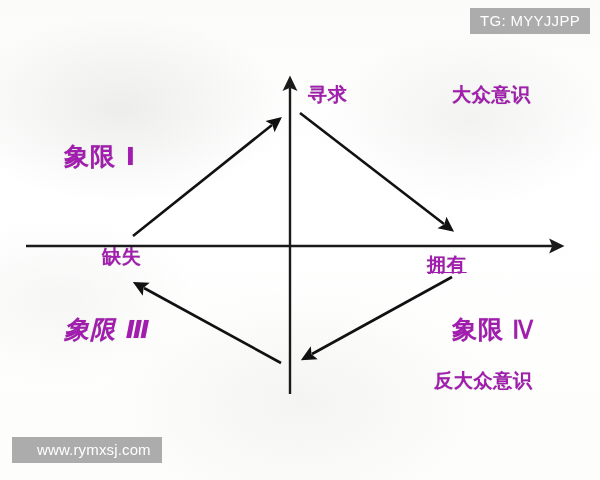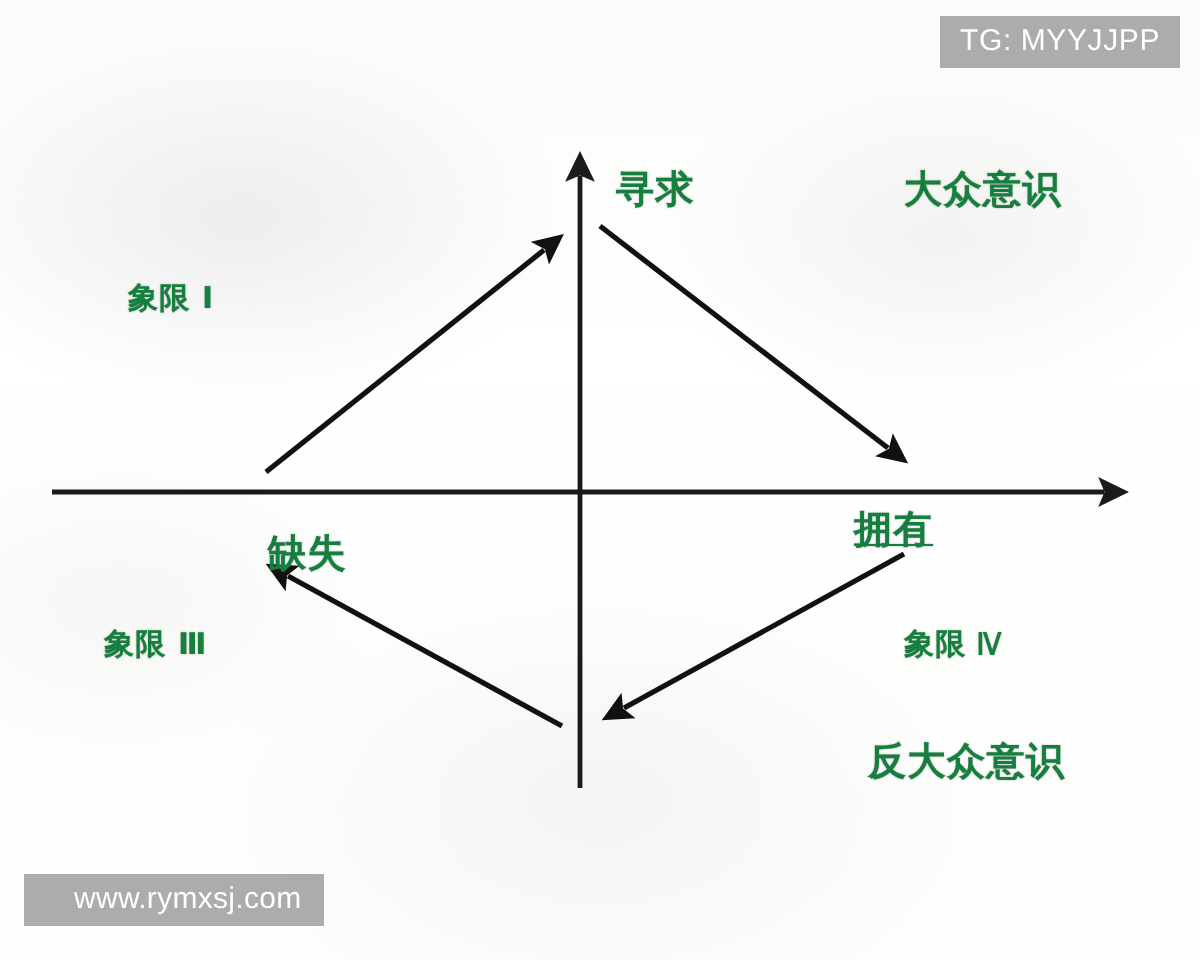--- a/index.html
+++ b/index.html
@@ -40,30 +40,30 @@
   .axis-svg {
     position: absolute;
     left: 0;
     top: 0;
     width: 600px;
     height: 480px;
   }
 
   .label {
     position: absolute;
-    color: #15803d;
+    color: #a21caf;
     font-family: "DejaVu Sans", "Liberation Sans", sans-serif;
     font-weight: 700;
     white-space: nowrap;
     letter-spacing: 0.04em;
     text-shadow: 0 0 1px rgba(40,40,40,0.35);
   }
 
   .axis-label { font-size: 19px; }
-  .quadrant-label { font-size: 15px; }
+  .quadrant-label { font-size: 25px; }
   .consciousness-label { font-size: 19px; }
 
   .watermark {
     position: absolute;
     background: #acacac;
     color: #ffffff;
     font-family: "Liberation Sans", "DejaVu Sans", sans-serif;
     font-weight: 400;
     white-space: nowrap;
   }
@@ -109,28 +109,28 @@
     <line x1="300" y1="113" x2="444" y2="224" stroke="#111111" stroke-width="2.6" marker-end="url(#head-flow)"></line>
 
     <line x1="452" y1="277" x2="312" y2="354" stroke="#111111" stroke-width="2.6" marker-end="url(#head-flow)"></line>
 
     <line x1="281" y1="363" x2="144" y2="288" stroke="#111111" stroke-width="2.6" marker-end="url(#head-flow)"></line>
   </svg>
 
   <div class="label axis-label" style="left:308px; top:82px;">寻求</div>
 
 
-  <div class="label axis-label" style="left:102px; top:264px;margin-left:32px;">缺失</div>
+  <div class="label axis-label" style="left:102px; top:244px;">缺失</div>
 
   <div class="label axis-label" style="left:427px; top:252px;text-decoration:underline;">拥有</div>
 
   <div class="label quadrant-label" style="left:64px; top:140px;">象限 Ⅰ</div>
 
 
-  <div class="label quadrant-label" style="left:52px; top:313px;">象限 Ⅲ</div>
+  <div class="label quadrant-label" style="left:64px; top:313px;font-style:italic;">象限 Ⅲ</div>
 
   <div class="label quadrant-label" style="left:452px; top:313px;font-family:Liberation Serif, serif;">象限 Ⅳ</div>
 
   <div class="label consciousness-label" style="left:434px; top:368px;">反大众意识</div>
 
   <div class="label consciousness-label" style="left:452px; top:82px;">大众意识</div>
 
   <div class="watermark" id="watermark-top">TG: MYYJJPP</div>
 
   <div class="watermark" id="watermark-bottom">www.rymxsj.com</div>

